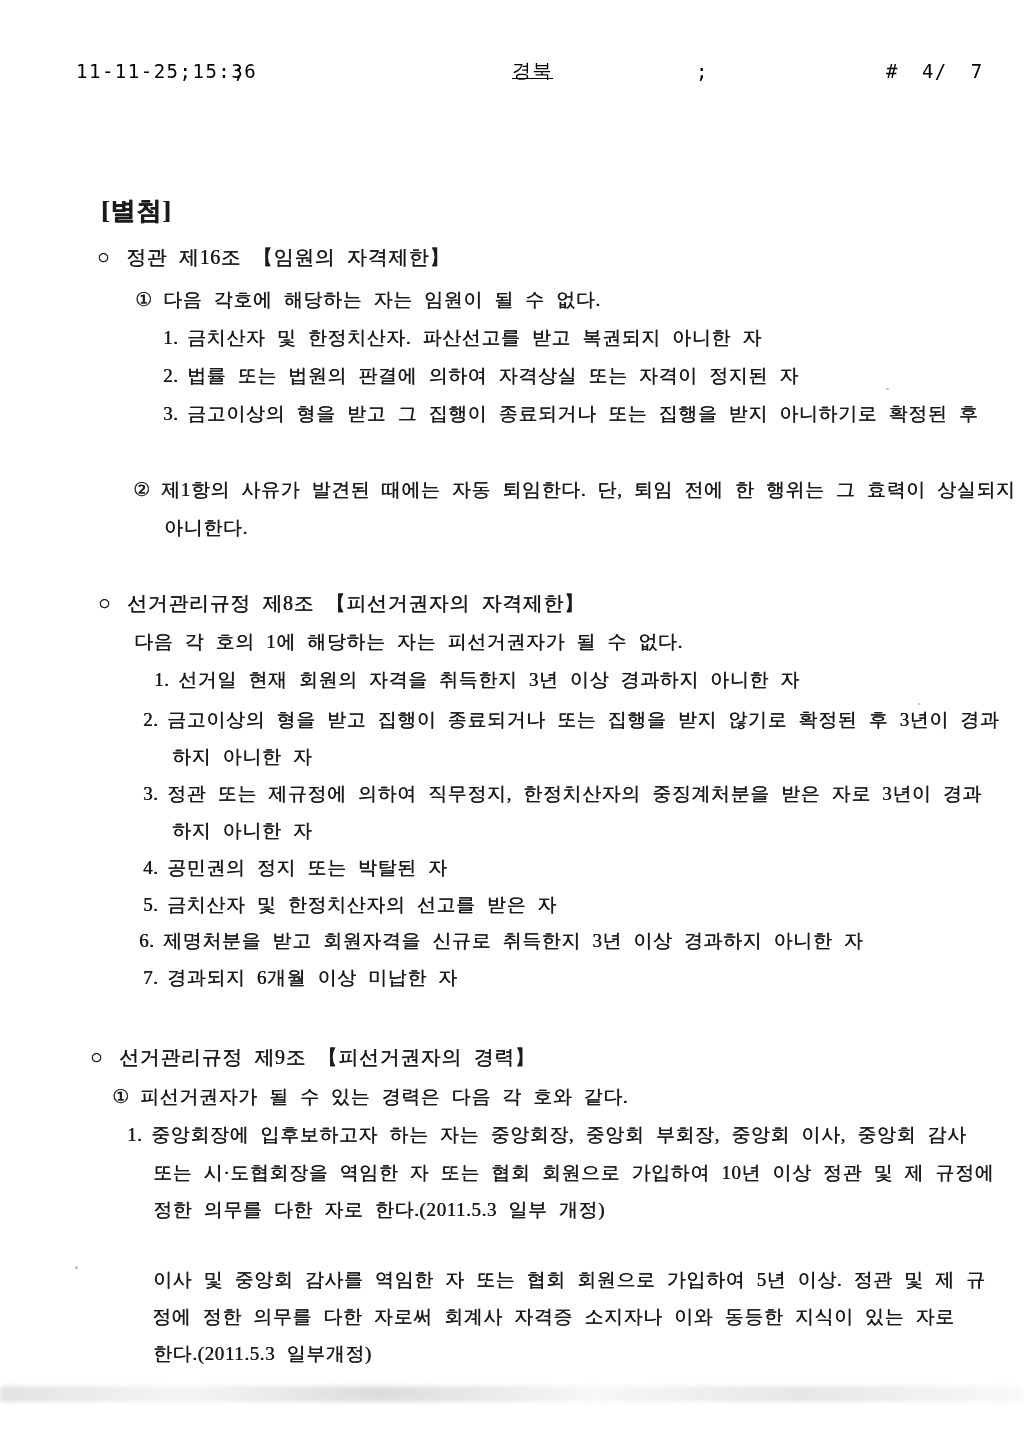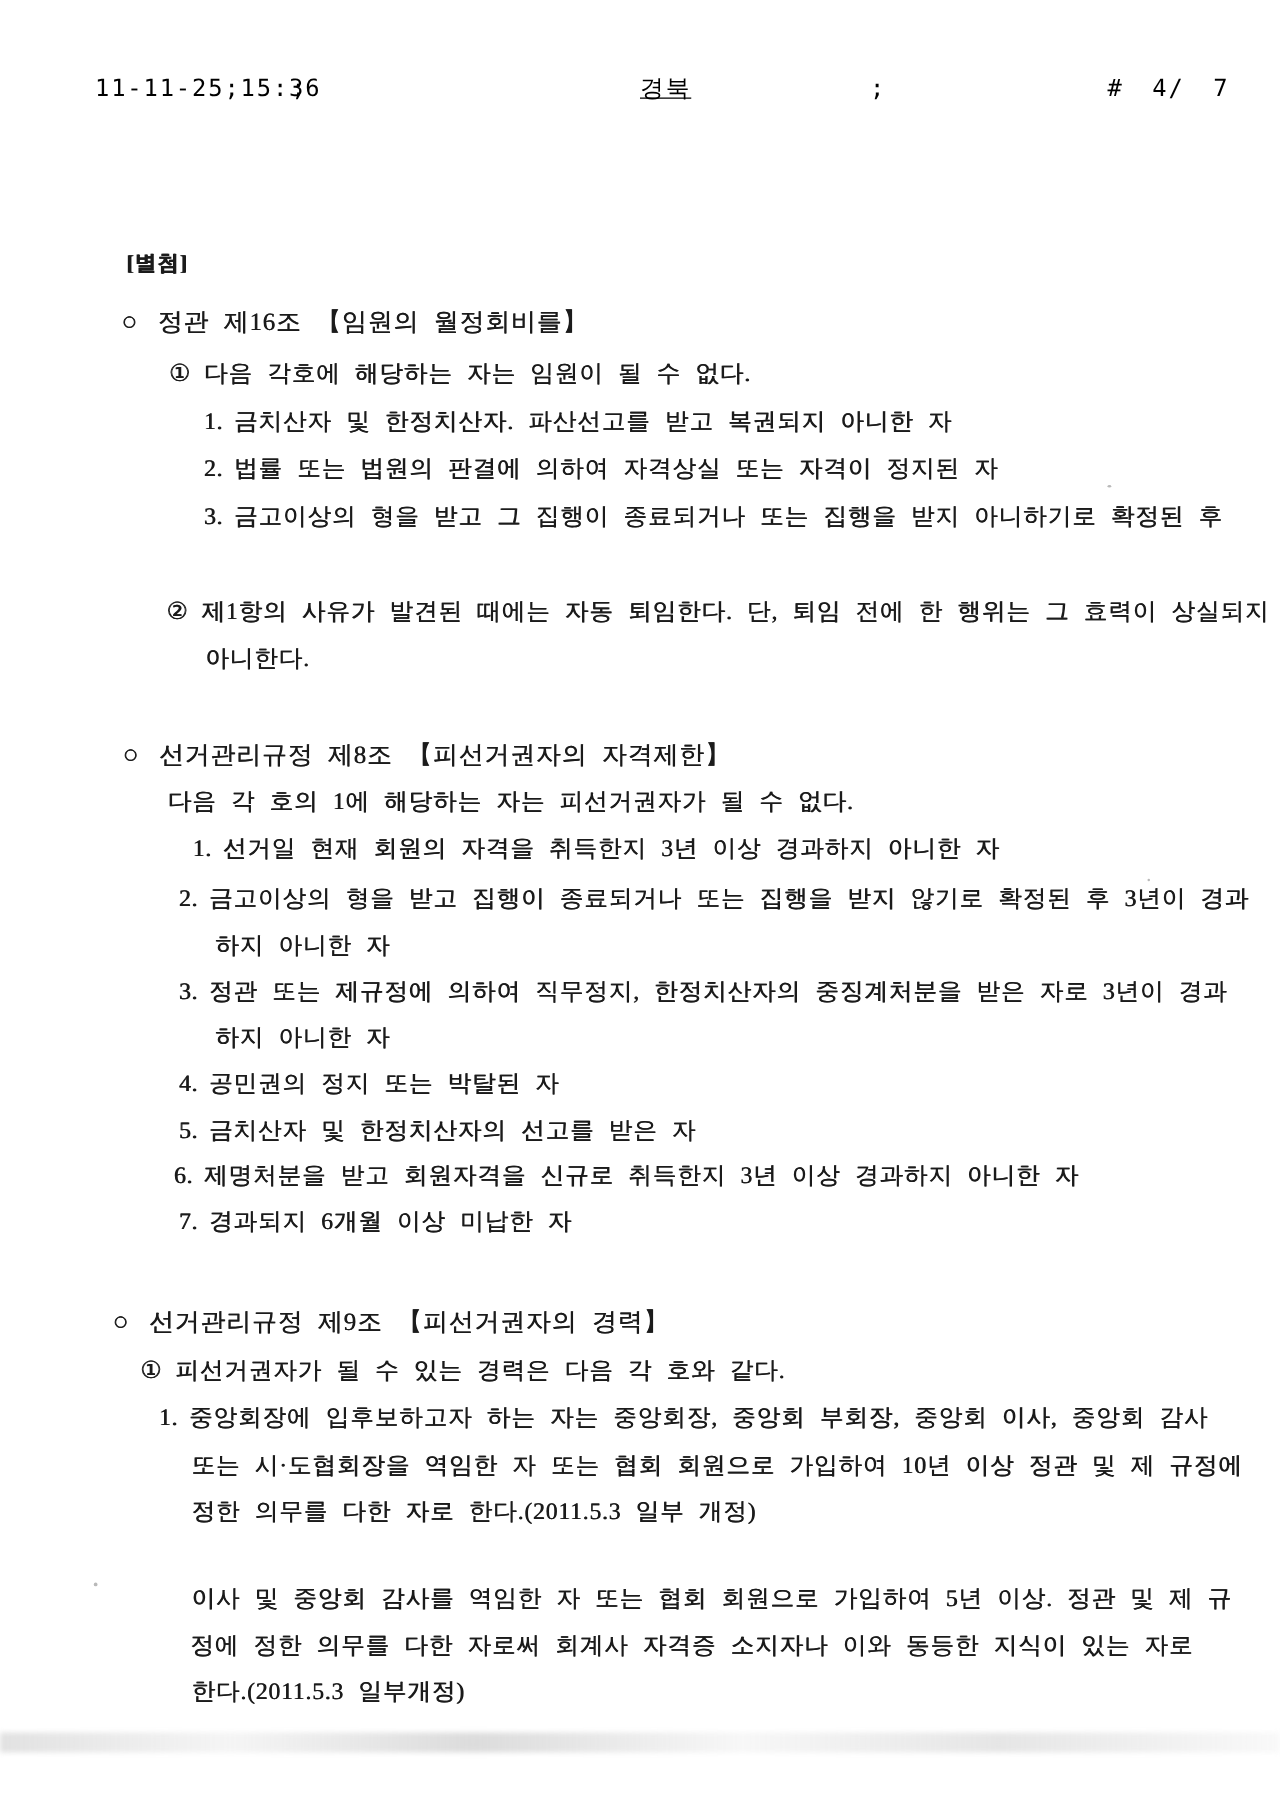--- a/index.html
+++ b/index.html
@@ -26,21 +26,21 @@
   .ln{
     position:absolute;
     white-space:nowrap;
     font-size:19px;
     line-height:26px;
     letter-spacing:0.6px;
     word-spacing:6px;
     text-shadow:0.5px 0 0 currentColor;
   }
   .title{
-    font-size:17px;
+    font-size:25px;
     font-weight:bold;
     letter-spacing:1px;
     text-shadow:0.7px 0 0 currentColor;
     text-align:right;
   }
   .heading{font-size:20px;}
   .bullet{
     display:inline-block;
     width:29px;
     font-size:21px;
@@ -70,21 +70,21 @@
     <span style="left:76px;top:60px">11-11-25;15:36</span>
     <span style="left:233px;top:60px">;</span>
     <span class="fh-center" style="left:512px;top:58px">경북</span>
     <span style="left:696px;top:60px">;</span>
     <span class="fh-page" style="left:886px;top:60px">#  4/  7</span>
   </div>
 
   <div class="ln title" style="left:101px;top:198px">[별첨]</div>
 
   <div class="ln heading" style="left:97px;top:244px">
-    <span class="bullet">○</span><span>정관 제16조 【임원의 월정회비를】</span>
+    <span class="bullet">○</span><span>정관 제16조 【임원의 자격제한】</span>
   </div>
   <div class="ln" style="left:135px;top:287px">
     <span class="mk mkc">①</span><span>다음 각호에 해당하는 자는 임원이 될 수 없다.</span>
   </div>
   <div class="ln" style="left:163px;top:325px">
     <span class="mk mkn">1.</span><span>금치산자 및 한정치산자. 파산선고를 받고 복권되지 아니한 자</span>
   </div>
   <div class="ln" style="left:163px;top:363px">
     <span class="mk mkn">2.</span><span>법률 또는 법원의 판결에 의하여 자격상실 또는 자격이 정지된 자</span>
   </div>

